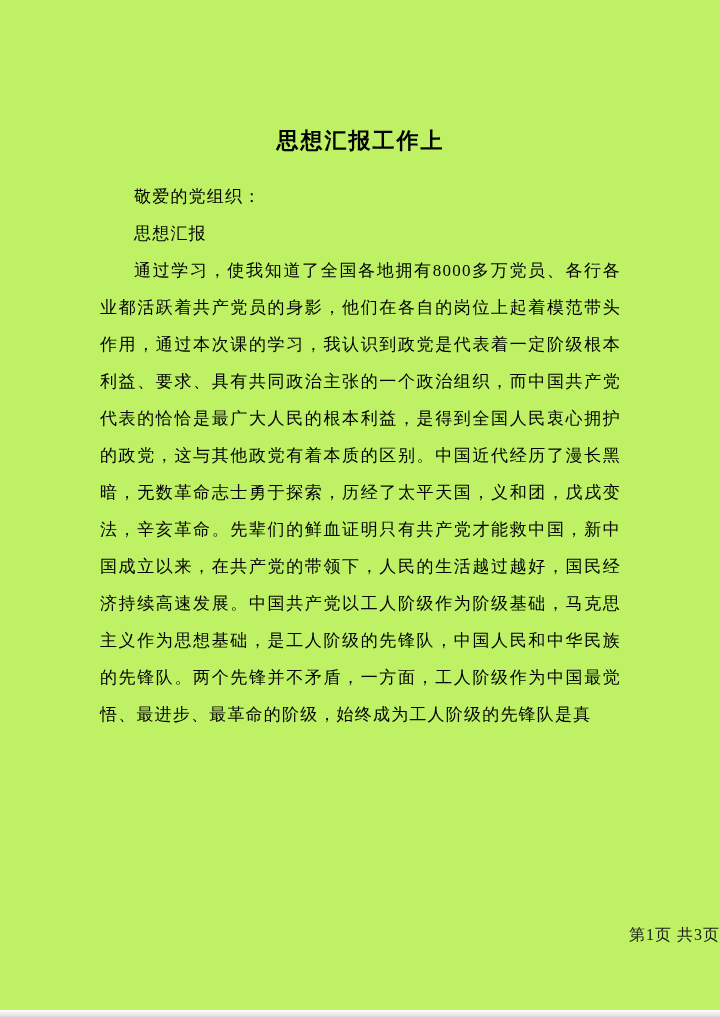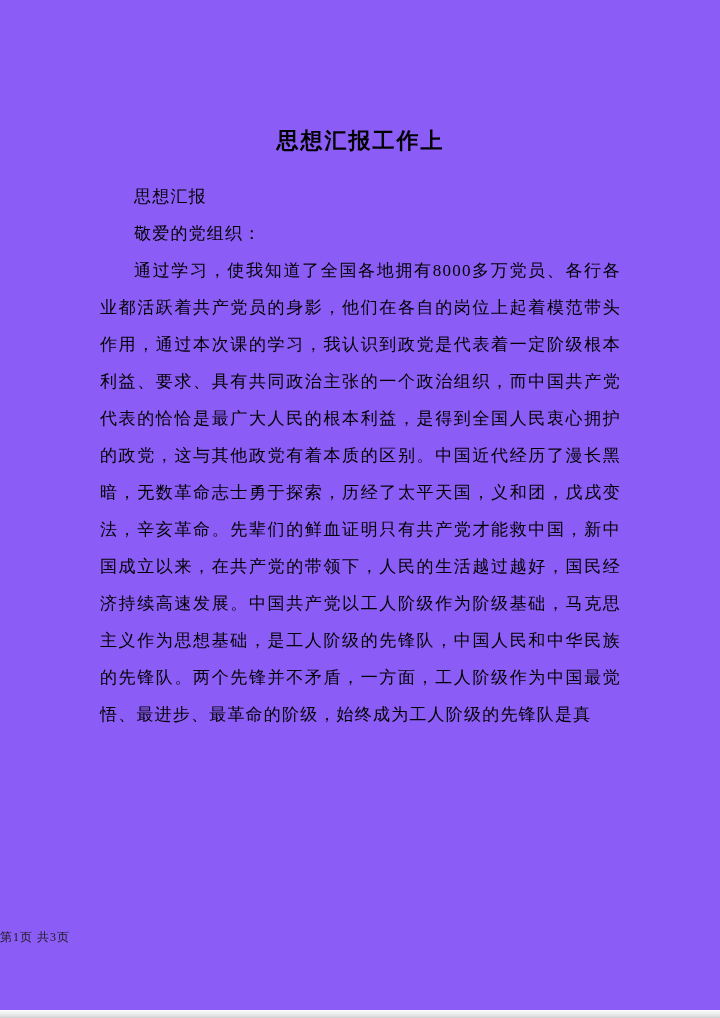--- a/index.html
+++ b/index.html
@@ -9,21 +9,21 @@
       height: 1018px;
       background: #ffffff;
       position: relative;
       overflow: hidden;
       font-family: "Liberation Serif", "DejaVu Serif", serif;
       color: #000000;
     }
     .page {
       position: absolute;
       inset: 0;
-      background: #8b5cf6;
+      background: #bef264;
     }
     .page-edge-bottom {
       position: absolute;
       left: 0; right: 0; bottom: 0;
       height: 8px;
       background: linear-gradient(to bottom, #ffffff 0%, #e3e3e3 70%, #cfcfcf 100%);
       pointer-events: none;
     }
     .content {
       padding: 126px 99px 0 100px;
@@ -43,36 +43,36 @@
       letter-spacing: 1.2px;
       text-align: justify;
       text-indent: 2em;
       word-break: break-all;
     }
     .page-footer {
       position: absolute;
       left: 0;
       right: 0;
       bottom: 72px;
-      text-align: left;
-      font-size: 12px;
+      text-align: right;
+      font-size: 16px;
       letter-spacing: 1px;
       color: #1a1a1a;
     }
   </style>
 </head>
 <body>
 
 <div class="page">
   <div class="content">
     <h1 class="doc-title">思想汇报工作上</h1>
 
+    <p class="para">敬爱的党组织：</p>
+
     <p class="para">思想汇报</p>
-
-    <p class="para">敬爱的党组织：</p>
 
 
     <p class="para">通过学习，使我知道了全国各地拥有8000多万党员、各行各业都活跃着共产党员的身影，他们在各自的岗位上起着模范带头作用，通过本次课的学习，我认识到政党是代表着一定阶级根本利益、要求、具有共同政治主张的一个政治组织，而中国共产党代表的恰恰是最广大人民的根本利益，是得到全国人民衷心拥护的政党，这与其他政党有着本质的区别。中国近代经历了漫长黑暗，无数革命志士勇于探索，历经了太平天国，义和团，戊戌变法，辛亥革命。先辈们的鲜血证明只有共产党才能救中国，新中国成立以来，在共产党的带领下，人民的生活越过越好，国民经济持续高速发展。中国共产党以工人阶级作为阶级基础，马克思主义作为思想基础，是工人阶级的先锋队，中国人民和中华民族的先锋队。两个先锋并不矛盾，一方面，工人阶级作为中国最觉悟、最进步、最革命的阶级，始终成为工人阶级的先锋队是真</p>
   </div>
 
   <div class="page-footer">第1页 共3页</div>
 
   <div class="page-edge-bottom"></div>
 </div>
 

